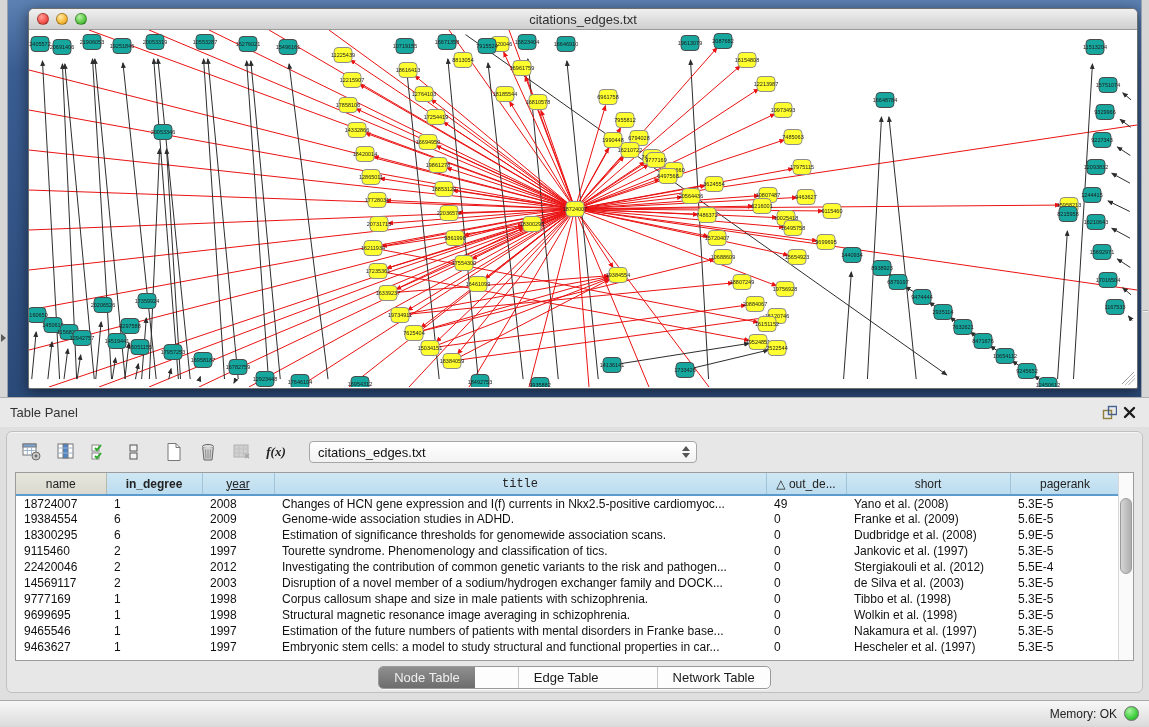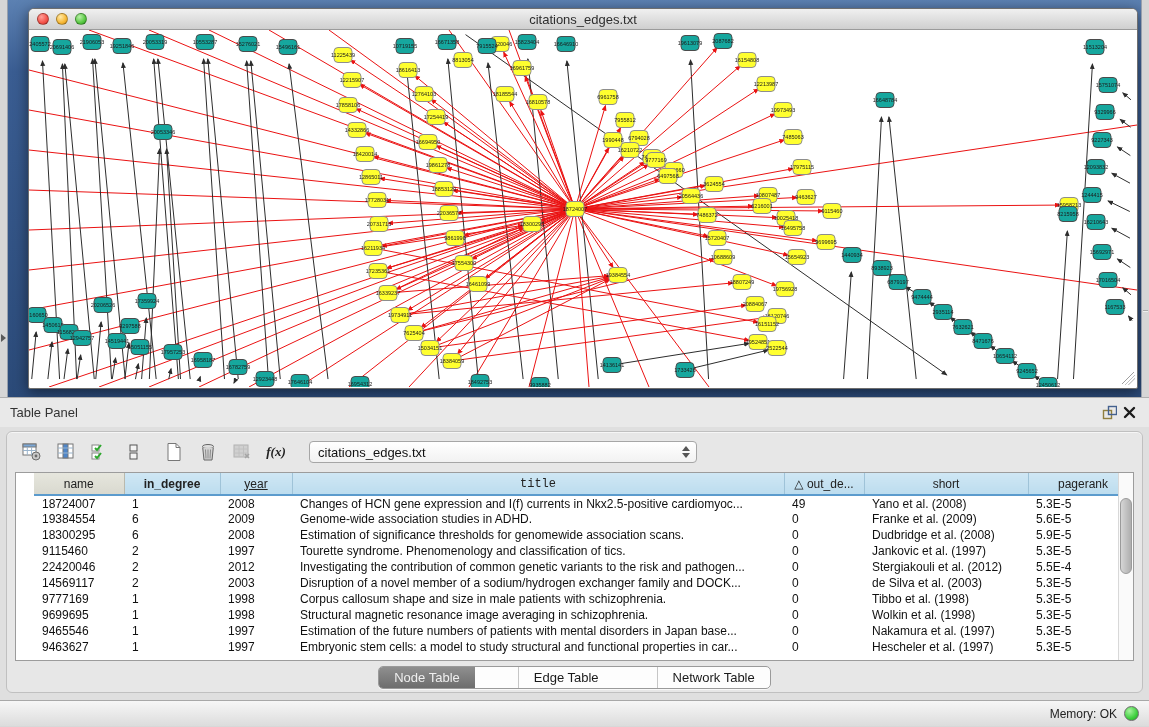--- a/index.html
+++ b/index.html
@@ -42,21 +42,21 @@
   .tbtn { width:26px; height:26px; border:none; background:transparent; margin-right:8px; display:flex; align-items:center; justify-content:center; }
   .fx { font-size:13px; font-style:italic; color:#222; font-family:"Liberation Serif",serif; font-weight:bold; }
   .combo { margin-left:12px; width:388px; height:22px; border:1px solid #a6a6a6; border-radius:4px; background:linear-gradient(#ffffff,#f2f2f2); display:flex; align-items:center; padding:0 4px 0 8px; }
   .combo .val { flex:1; font-size:13px; color:#111; }
   .stepper { display:flex; flex-direction:column; gap:2px; align-items:center; width:12px; }
   .stepper i { width:0; height:0; border-left:4px solid transparent; border-right:4px solid transparent; }
   .stepper .up { border-bottom:5px solid #555; }
   .stepper .dn { border-top:5px solid #555; }
 
   .table-wrap { margin:0 8px; height:189px; border:1px solid #9c9c9c; background:#fff; position:relative; overflow:hidden; }
-  table.ntable { border-collapse:collapse; table-layout:fixed; width:1104px;margin-left:18px; }
+  table.ntable { border-collapse:collapse; table-layout:fixed; width:1104px; }
   .ntable th { height:22px; font-size:12px; font-weight:normal; color:#222; text-align:center; background:linear-gradient(#cfe7f4,#bcdcee); border-right:1px solid #9fc3d8; border-bottom:2px solid #5b9bcd; overflow:hidden; white-space:nowrap; }
   .ntable th.hdr-plain { background:linear-gradient(#e6e6dd,#d9d9cf); border-right:1px solid #b9b9ad; }
   .ntable td { height:16px; font-size:12px; color:#101010; padding:0 4px 0 8px; white-space:nowrap; overflow:hidden; }
   .vscroll { position:absolute; top:0; right:0; bottom:0; width:15px; background:#fafafa; border-left:1px solid #d8d8d8; }
   .vthumb { position:absolute; top:25px; left:1px; width:12px; height:76px; border:1px solid #9a9a9a; border-radius:7px; background:linear-gradient(90deg,#d6d6d6,#aeaeae); }
 
   .tabs-row { height:32px; display:flex; align-items:center; justify-content:center; }
   .segwrap { display:inline-flex; border:1px solid #9a9a9a; border-radius:5px; overflow:hidden; background:#fdfdfd; box-shadow:0 1px 0 rgba(255,255,255,.7);gap:43px; }
   .seg { border:none; background:transparent; font-size:13px; color:#1a1a1a; padding:3px 15px; font-family:"Liberation Sans",sans-serif; border-left:1px solid #c6c6c6; }
   .seg:first-child { border-left:none; }
@@ -932,21 +932,21 @@
                 <td>1998</td>
                 <td>Structural magnetic resonance image averaging in schizophrenia.</td>
                 <td>0</td>
                 <td>Wolkin et al. (1998)</td>
                 <td>5.3E-5</td>
               </tr>
               <tr>
                 <td>9465546</td>
                 <td>1</td>
                 <td>1997</td>
-                <td>Estimation of the future numbers of patients with mental disorders in Japan base...</td>
+                <td>Estimation of the future numbers of patients with mental disorders in Franke base...</td>
                 <td>0</td>
                 <td>Nakamura et al. (1997)</td>
                 <td>5.3E-5</td>
               </tr>
               <tr>
                 <td>9463627</td>
                 <td>1</td>
                 <td>1997</td>
                 <td>Embryonic stem cells: a model to study structural and functional properties in car...</td>
                 <td>0</td>

